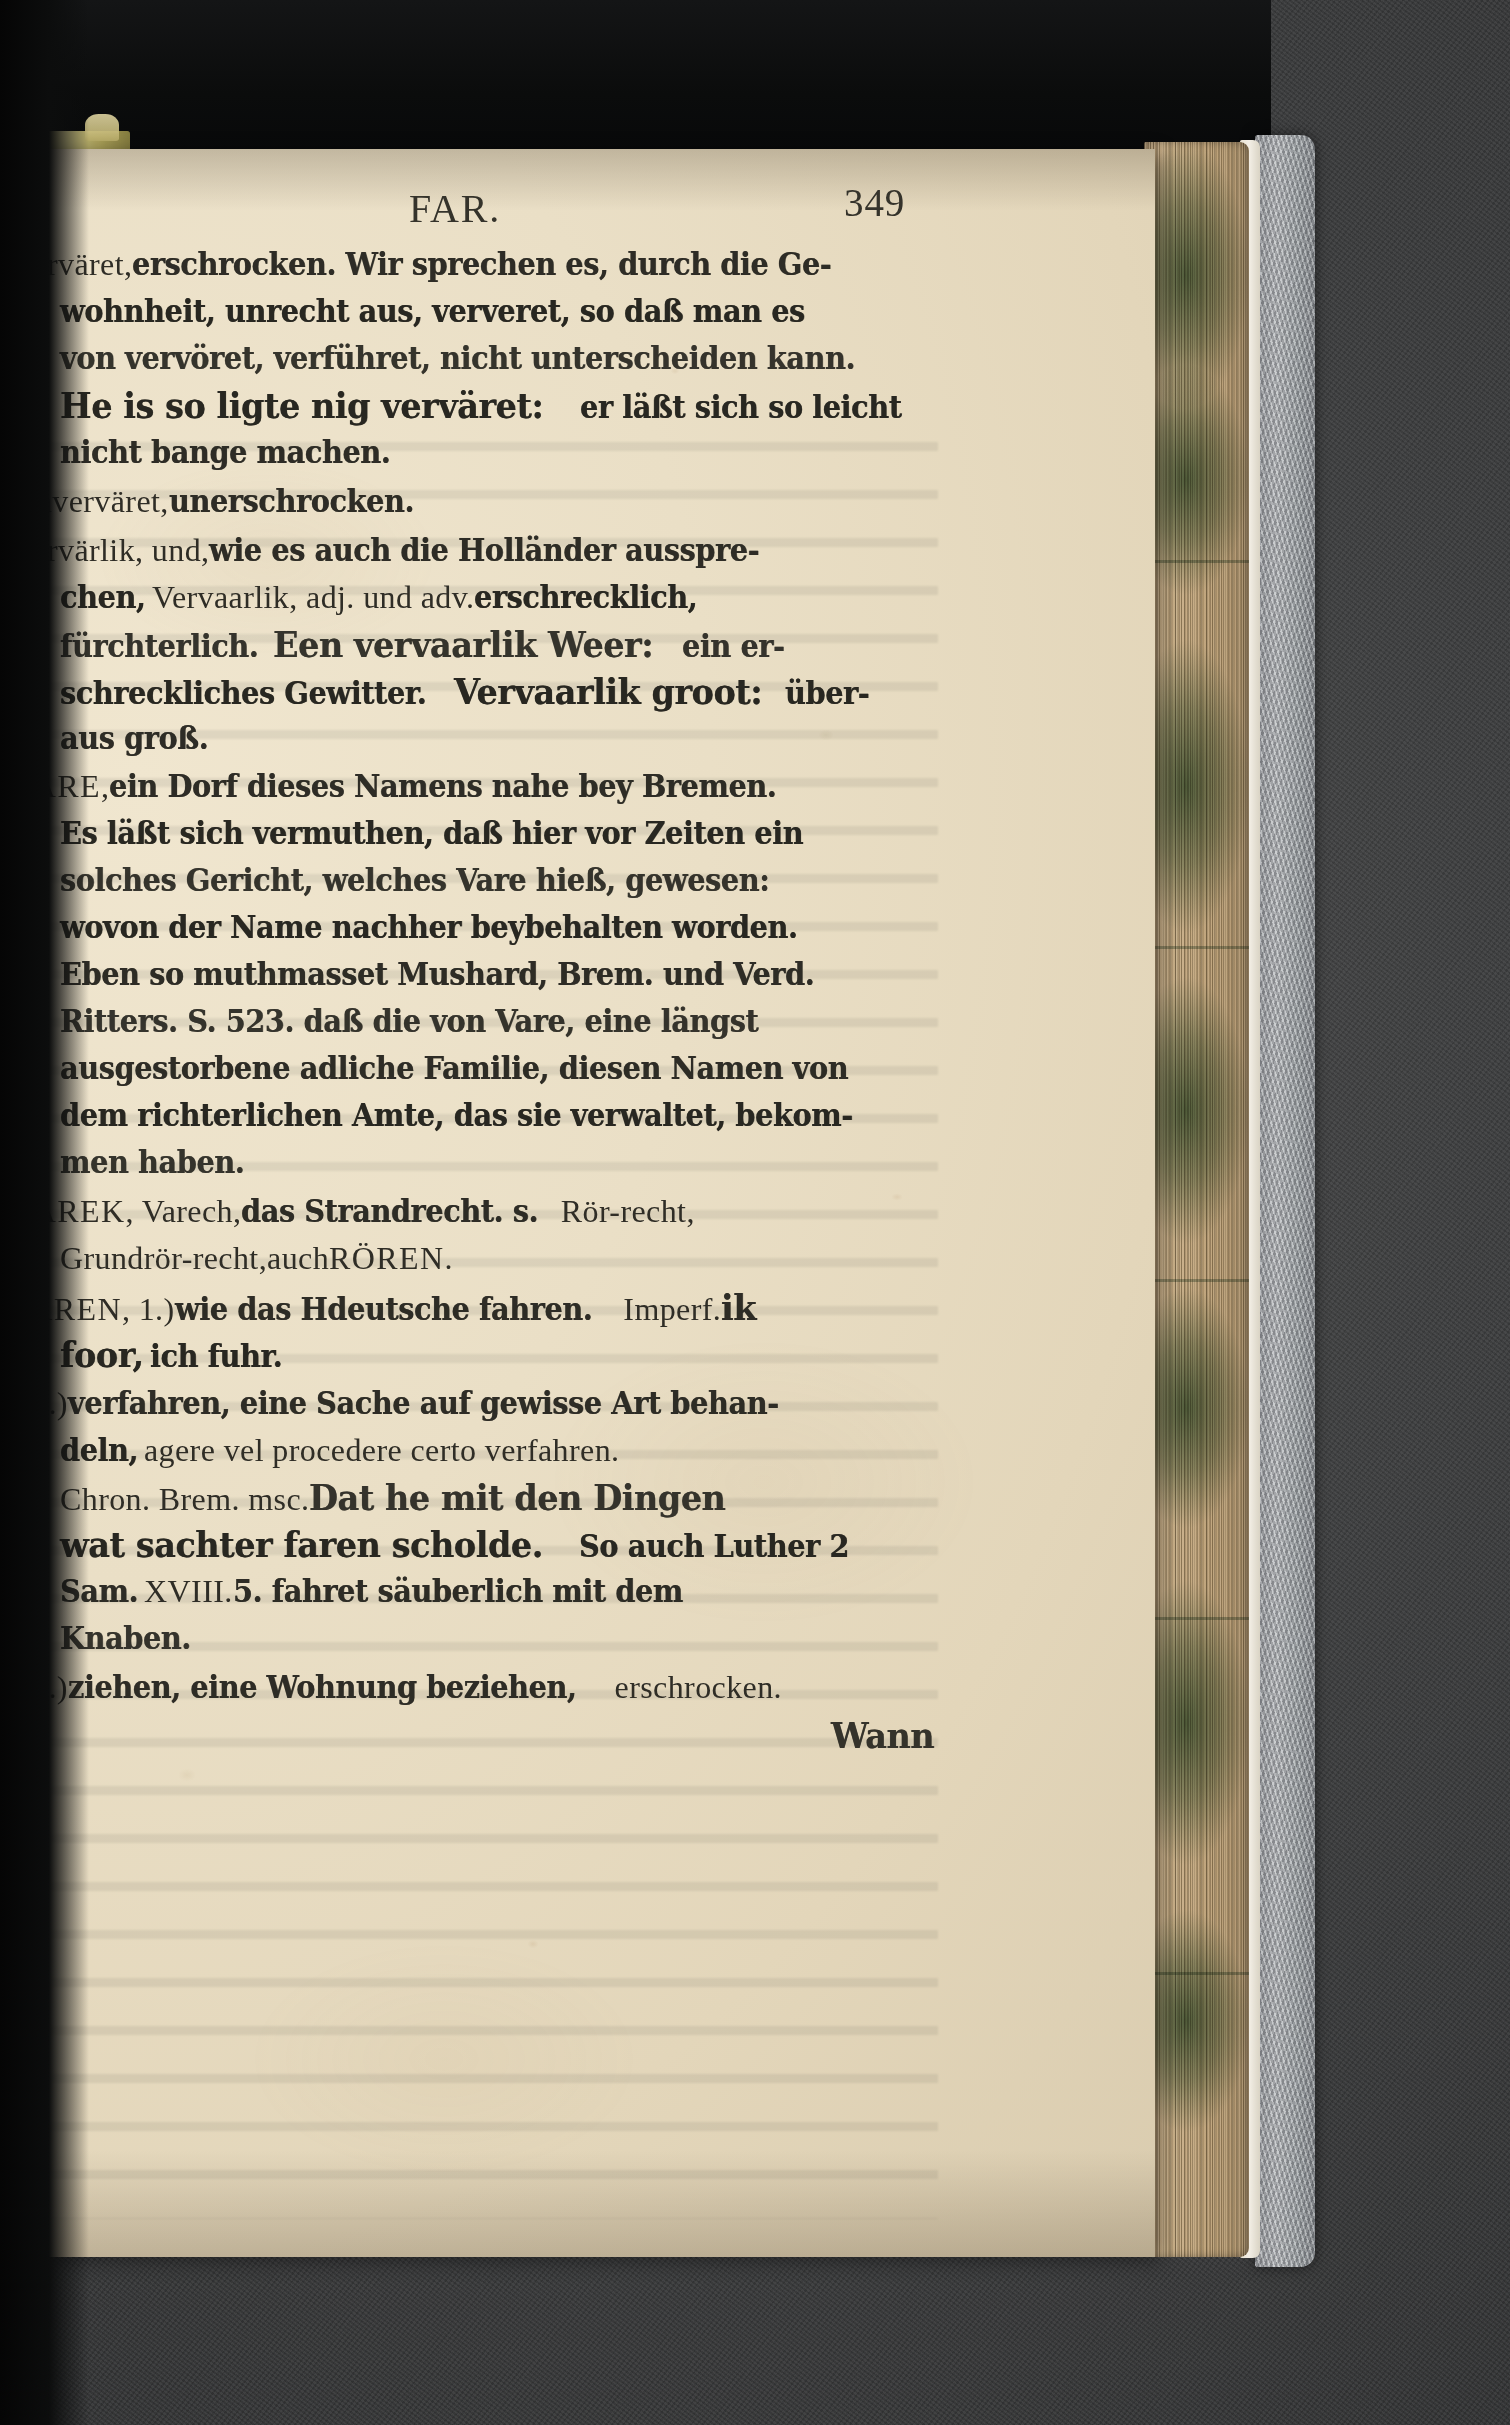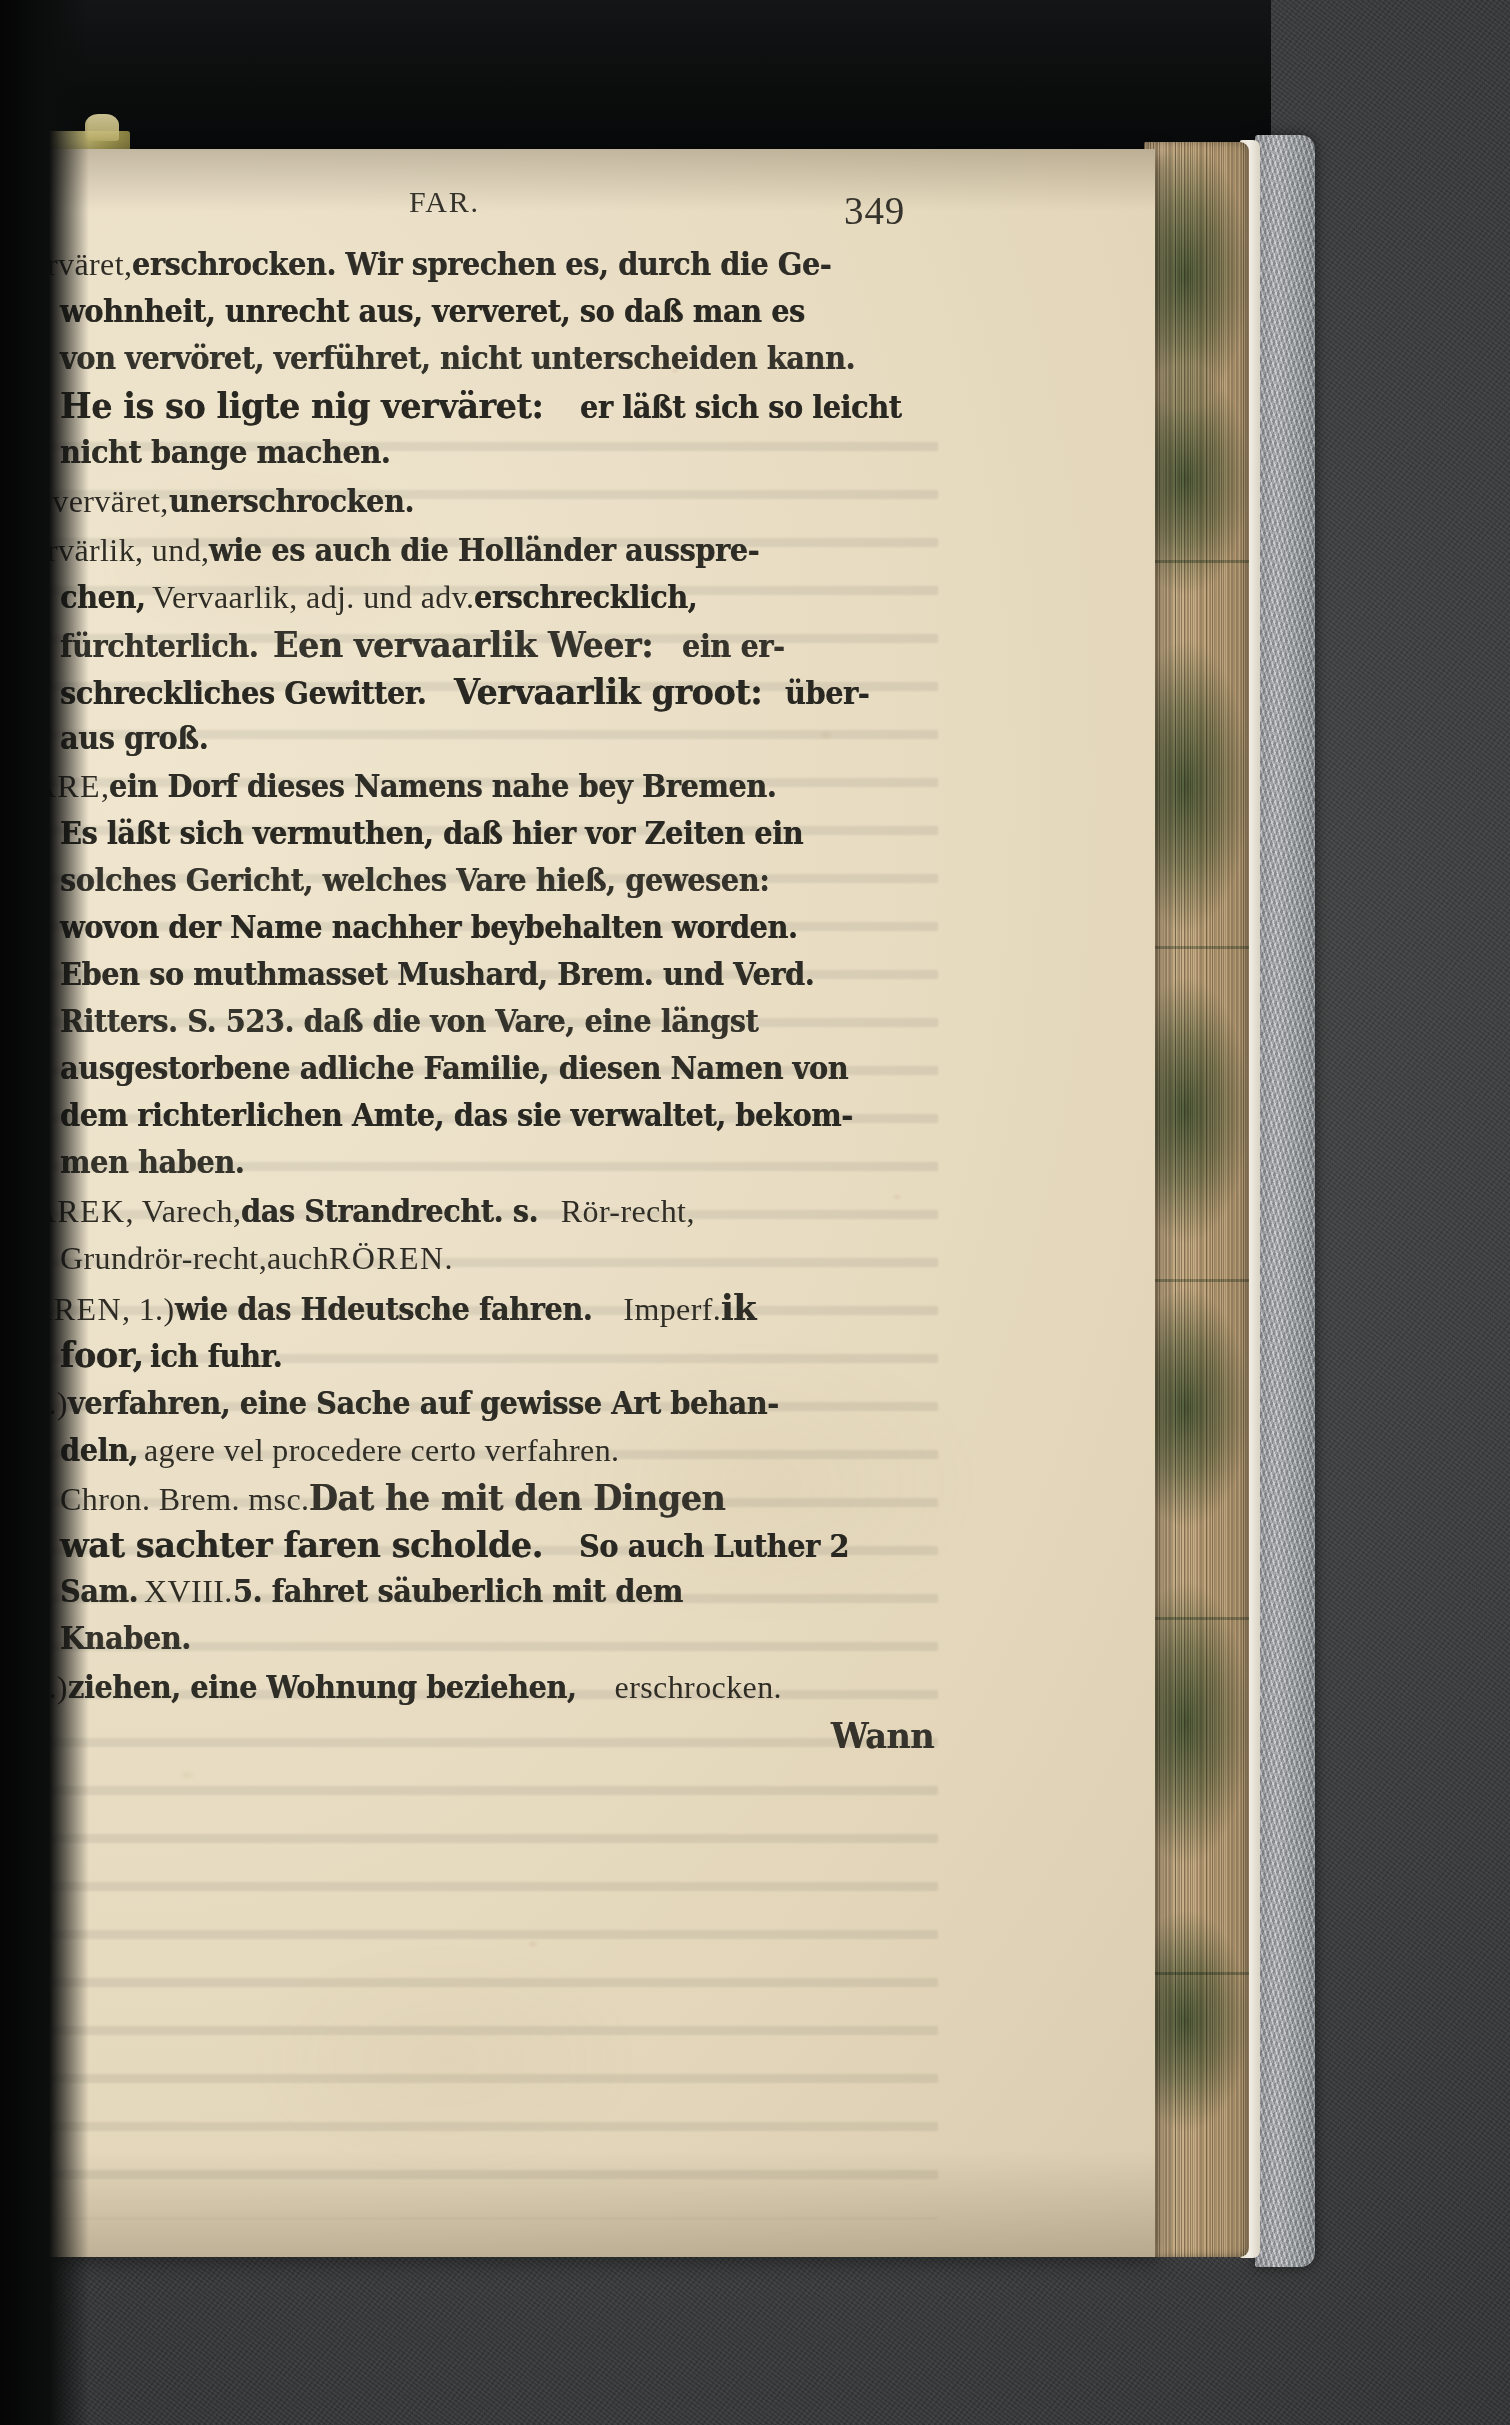--- a/index.html
+++ b/index.html
@@ -125,28 +125,28 @@
   #textblock{
     position:absolute;left:0;top:0;width:1155px;height:2108px;
     color:#2b2a24;
   }
   .hdr{
     position:absolute;top:36px;width:100%;height:43px;
   }
   #running-head{
     position:absolute;left:409px;top:0;
     font-family:"Liberation Serif",serif;
-    font-size:30px;letter-spacing:1.8px;
+    font-size:40px;letter-spacing:1.8px;
     font-variant:small-caps;
     color:#35332b;
   }
   #page-number{
     position:absolute;left:844px;top:-5.3px;
     font-family:"Liberation Serif",serif;
-    font-size:39px;letter-spacing:0.9px;color:#35332b;margin-top:8px;
+    font-size:39px;letter-spacing:0.9px;color:#35332b;
   }
   #entries{
     position:absolute;left:0;top:92px;width:1155px;
   }
   .entry{ margin:0 0 1.8px 0; }
   .line{
     position:relative;
     height:47px;
     white-space:nowrap;
     font-size:31px;

